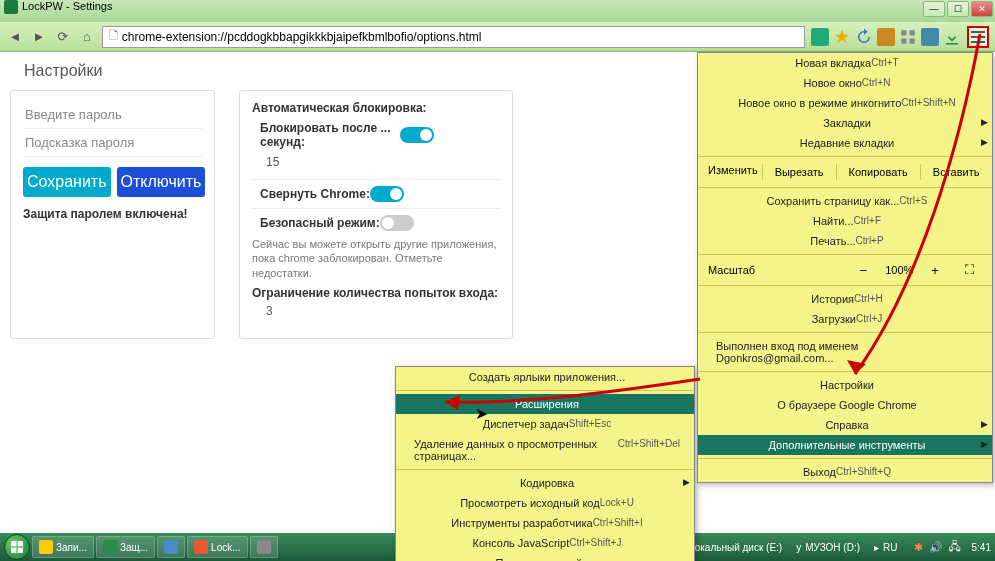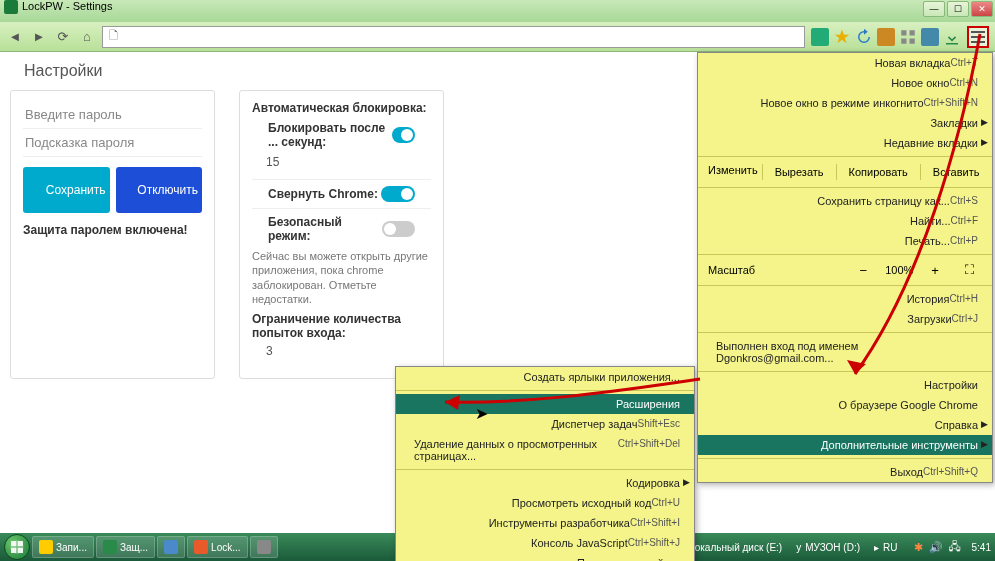--- a/index.html
+++ b/index.html
@@ -21,43 +21,43 @@
 .ext-icons svg { width: 18px; height: 18px; }
 .hamburger { width: 22px; height: 22px; border: 2px solid #cc0000; display: flex; flex-direction: column; justify-content: center; align-items: center; gap: 3px; cursor: pointer; background: #e8f4d8; }
 .hamburger span { width: 14px; height: 2px; background: #555; }
 
 
 .page { background: #fff; height: 490px; padding: 8px 10px; position: relative; }
 .page-title { font-size: 16px; color: #555; margin: 2px 0 10px 14px; font-weight: normal; }
 .panels { display: flex; gap: 24px; }
 .panel { border: 1px solid #ddd; border-radius: 3px; padding: 10px 12px; background: #fff; }
 .panel.left { width: 205px; }
-.panel.right { width: 205px; }
+.panel.right { width: 274px; }
 .field-label { color: #888; font-size: 13px; padding: 6px 2px; border-bottom: 1px solid #eee; }
 .field-label:last-of-type { border-bottom: none; }
 .btn-row { display: flex; gap: 6px; margin: 10px 0; }
-.btn { flex: 1; padding: 16px 4px; border: none; border-radius: 3px; color: #fff; font-size: 12px; cursor: pointer; text-align: right; }
+.btn { flex: 1; padding: 6px 4px; border: none; border-radius: 3px; color: #fff; font-size: 16px; cursor: pointer; text-align: left; }
 .btn.save { background: #00aacc; }
 .btn.off { background: #1d4ed8; }
 .status-text { font-size: 12px; font-weight: bold; color: #333; margin-top: 4px; }
 
 .setting-title { font-size: 12px; font-weight: bold; color: #333; margin-bottom: 4px; }
-.setting-row { display: flex; justify-content: space-between; align-items: center; margin: 6px 16px; }
+.setting-row { display: flex; justify-content: flex-start; align-items: center; margin: 6px 8px; }
 .setting-row .lbl { font-size: 12px; font-weight: bold; color: #333; max-width: 140px; }
 .toggle { width: 34px; height: 16px; border-radius: 8px; background: #00aacc; position: relative; cursor: pointer; }
 .toggle::after { content: ""; position: absolute; right: 2px; top: 2px; width: 12px; height: 12px; background: #fff; border-radius: 50%; }
 .toggle.off { background: #ccc; }
 .toggle.off::after { left: 2px; right: auto; }
 .val { font-size: 12px; color: #555; margin: 4px 0 10px 14px; }
 .divider { border-top: 1px solid #eee; margin: 6px 0; }
 .desc { font-size: 11px; color: #777; margin: 6px 0; line-height: 1.3; }
 
 
 .chrome-menu { position: absolute; right: 2px; top: 52px; width: 296px; background: #f4f48a; border: 1px solid #888; box-shadow: 2px 2px 6px rgba(0,0,0,.3); font-size: 11px; z-index: 10; }
-.menu-item { display: flex; justify-content: flex-end; padding: 4px 14px 4px 18px; cursor: pointer; color: #222; position: relative; }
+.menu-item { display: flex; justify-content: center; padding: 4px 14px 4px 18px; cursor: pointer; color: #222; position: relative; }
 .menu-item .shortcut { color: #555; font-size: 10px; }
 .menu-item .arrow { position: absolute; right: 4px; font-size: 9px; color: #222; }
 .menu-sep { border-top: 1px solid #c8c858; margin: 3px 0; }
 .menu-edit-row { display: flex; padding: 4px 10px; gap: 0; }
 .menu-edit-row span:first-child { margin-right: 4px; }
 .menu-edit-row .edit-btn { padding: 2px 12px; border-left: 1px solid #c8c858; cursor: pointer; font-size: 11px; }
 .menu-zoom-row { display: flex; align-items: center; padding: 4px 10px; gap: 10px; }
 .menu-zoom-row .zlbl { flex: 1; }
 .menu-zoom-row .zbtn { padding: 0 8px; cursor: pointer; font-size: 13px; }
 .menu-item.highlighted { background: #1a7560; color: #fff; }
@@ -92,20 +92,21 @@
   </div>
 </div>
 
 <div class="toolbar">
   <div class="nav-btn">◄</div>
   <div class="nav-btn">►</div>
   <div class="nav-btn">⟳</div>
   <div class="nav-btn">⌂</div>
   <div class="addressbar">
     <span class="lock">🗋</span>
+    <span>chrome-extension://pcddogkbbapgikkkbjaipefkbmlbofio/options.html</span>
   </div>
   <div class="ext-icons">
     <div style="background:#2a7"></div>
     <div><svg viewBox="0 0 24 24">
           <path fill="#e8b000" d="M12 2l2.5 7h7l-5.7 4.3 2.2 7-6-4.5-6 4.5 2.2-7L2.5 9h7z"></path>
         </svg></div>
     <div><svg viewBox="0 0 24 24">
           <path fill="#2a7aca" d="M12 4a8 8 0 108 8h-2a6 6 0 11-6-6v3l5-4-5-4v3z"></path>
         </svg></div>
     <div style="background:#c82"></div>
@@ -264,21 +265,21 @@
       <span>Удаление данных о просмотренных страницах...</span>
       <span class="shortcut">Ctrl+Shift+Del</span>
     </div>
   <div class="menu-sep"></div>
   <div class="menu-item">
       <span>Кодировка</span>
       <span class="arrow">▶</span>
     </div>
   <div class="menu-item">
       <span>Просмотреть исходный код</span>
-      <span class="shortcut">Ctrl+U</span>
+      <span class="shortcut">Lock+U</span>
     </div>
   <div class="menu-item">
       <span>Инструменты разработчика</span>
       <span class="shortcut">Ctrl+Shift+I</span>
     </div>
   <div class="menu-item">
       <span>Консоль JavaScript</span>
       <span class="shortcut">Ctrl+Shift+J</span>
     </div>
   <div class="menu-item">

